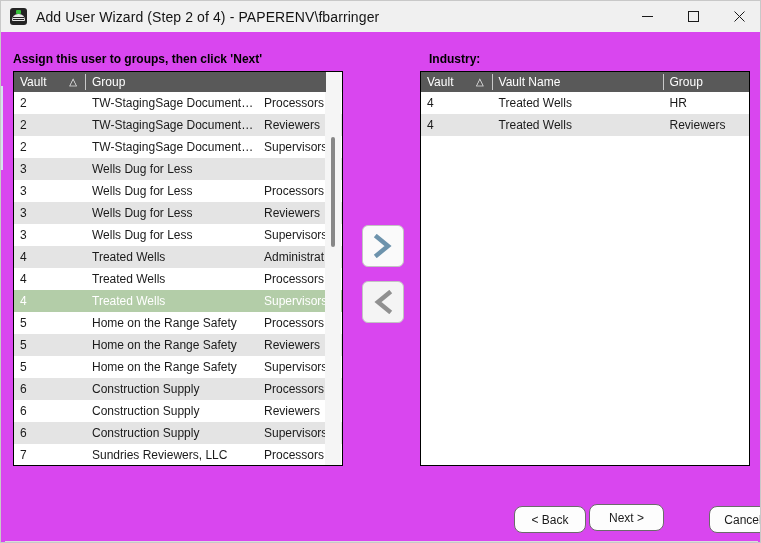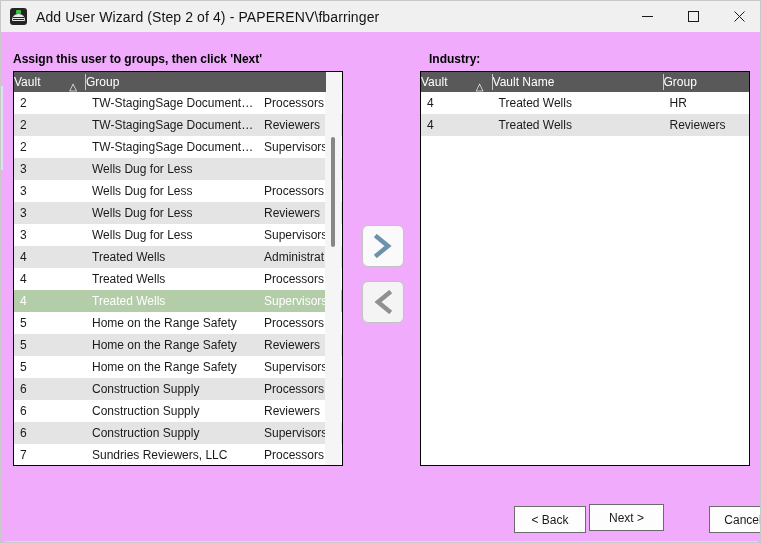--- a/index.html
+++ b/index.html
@@ -87,21 +87,21 @@
     color: #1a1a1a;
   }
   .win-btn svg { display: block; }
 
   
   .content {
     position: absolute;
     left: 0; top: 31px;
     width: 761px;
     height: 512px;
-    background: #f0abfc;
+    background: #d946ef;
   }
   .left-accent {
     position: absolute;
     left: 0; top: 54px;
     width: 2px; height: 84px;
     background: #d7e3ee;
   }
   .bottom-rule {
     position: absolute;
     left: 4px; bottom: 2px;
@@ -137,25 +137,26 @@
     align-items: center;
     color: #fff;
     font-size: 12px;
     box-sizing: border-box;
     position: relative;
   }
   .hcell {
     height: 20px;
     line-height: 20px;
     box-sizing: border-box;
+    padding-left: 6px;
     white-space: nowrap;
     overflow: hidden;
     position: relative;
     display: flex;
-    align-items: flex-end;
+    align-items: center;
   }
   .hcell.sep::after {
     content: "";
     position: absolute;
     right: 0; top: 2px;
     width: 1px; height: 16px;
     background: #c9c9c9;
   }
   .sort-tri {
     margin-left: auto;
@@ -237,21 +238,21 @@
   }
   #btn-add    { left: 361px; top: 193px; }
   #btn-remove { left: 361px; top: 249px; background: #f4f4f4; }
   .arrow-btn svg { display: block; }
 
   
   .dlg-btn {
     position: absolute;
     height: 27px;
     border: 1px solid #6b6b6b;
-    border-radius: 0;
+    border-radius: 8px;
     background: #fdfdfd;
     font-family: "Liberation Sans", sans-serif;
     font-size: 12px;
     color: #1a1a1a;
     display: flex;
     align-items: center;
     justify-content: center;
     box-sizing: border-box;
     white-space: nowrap;
   }

